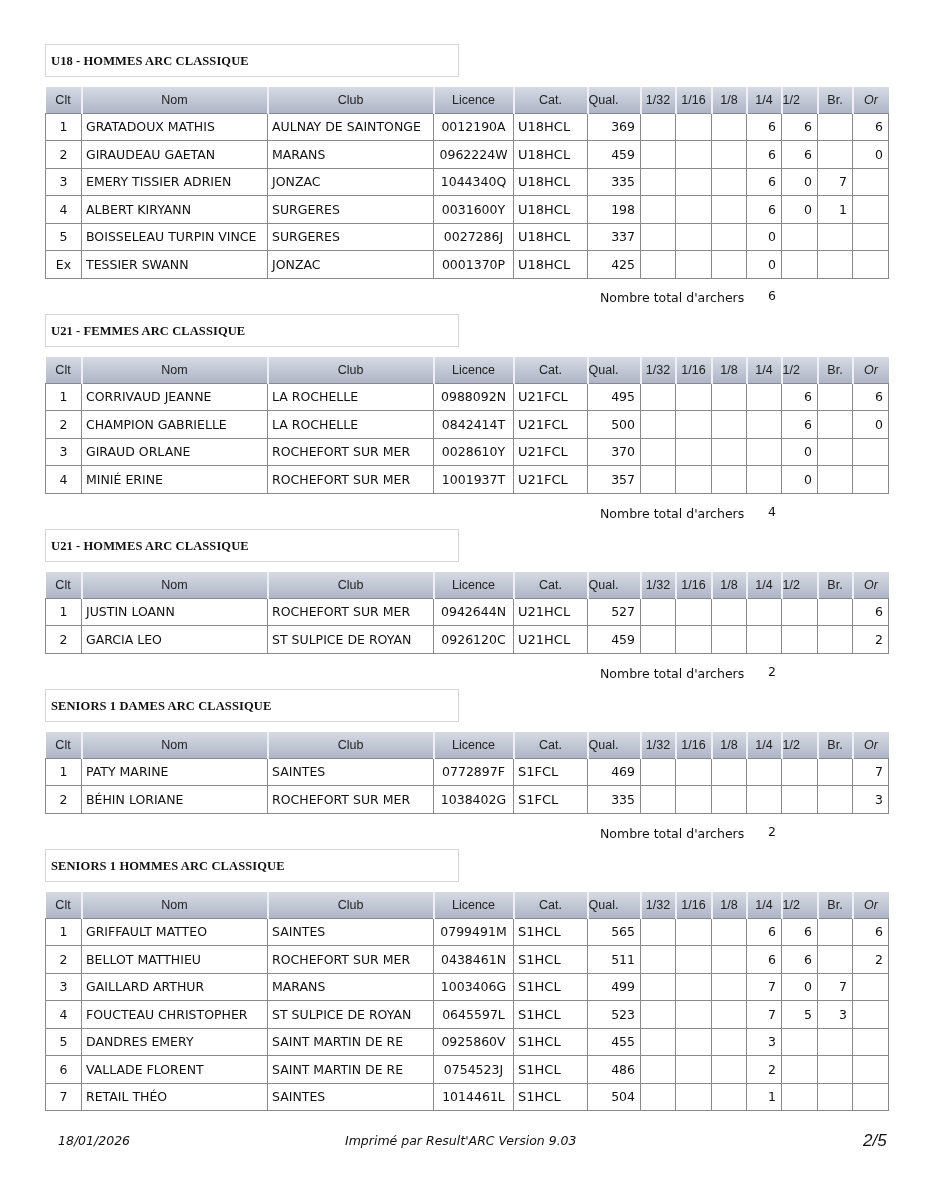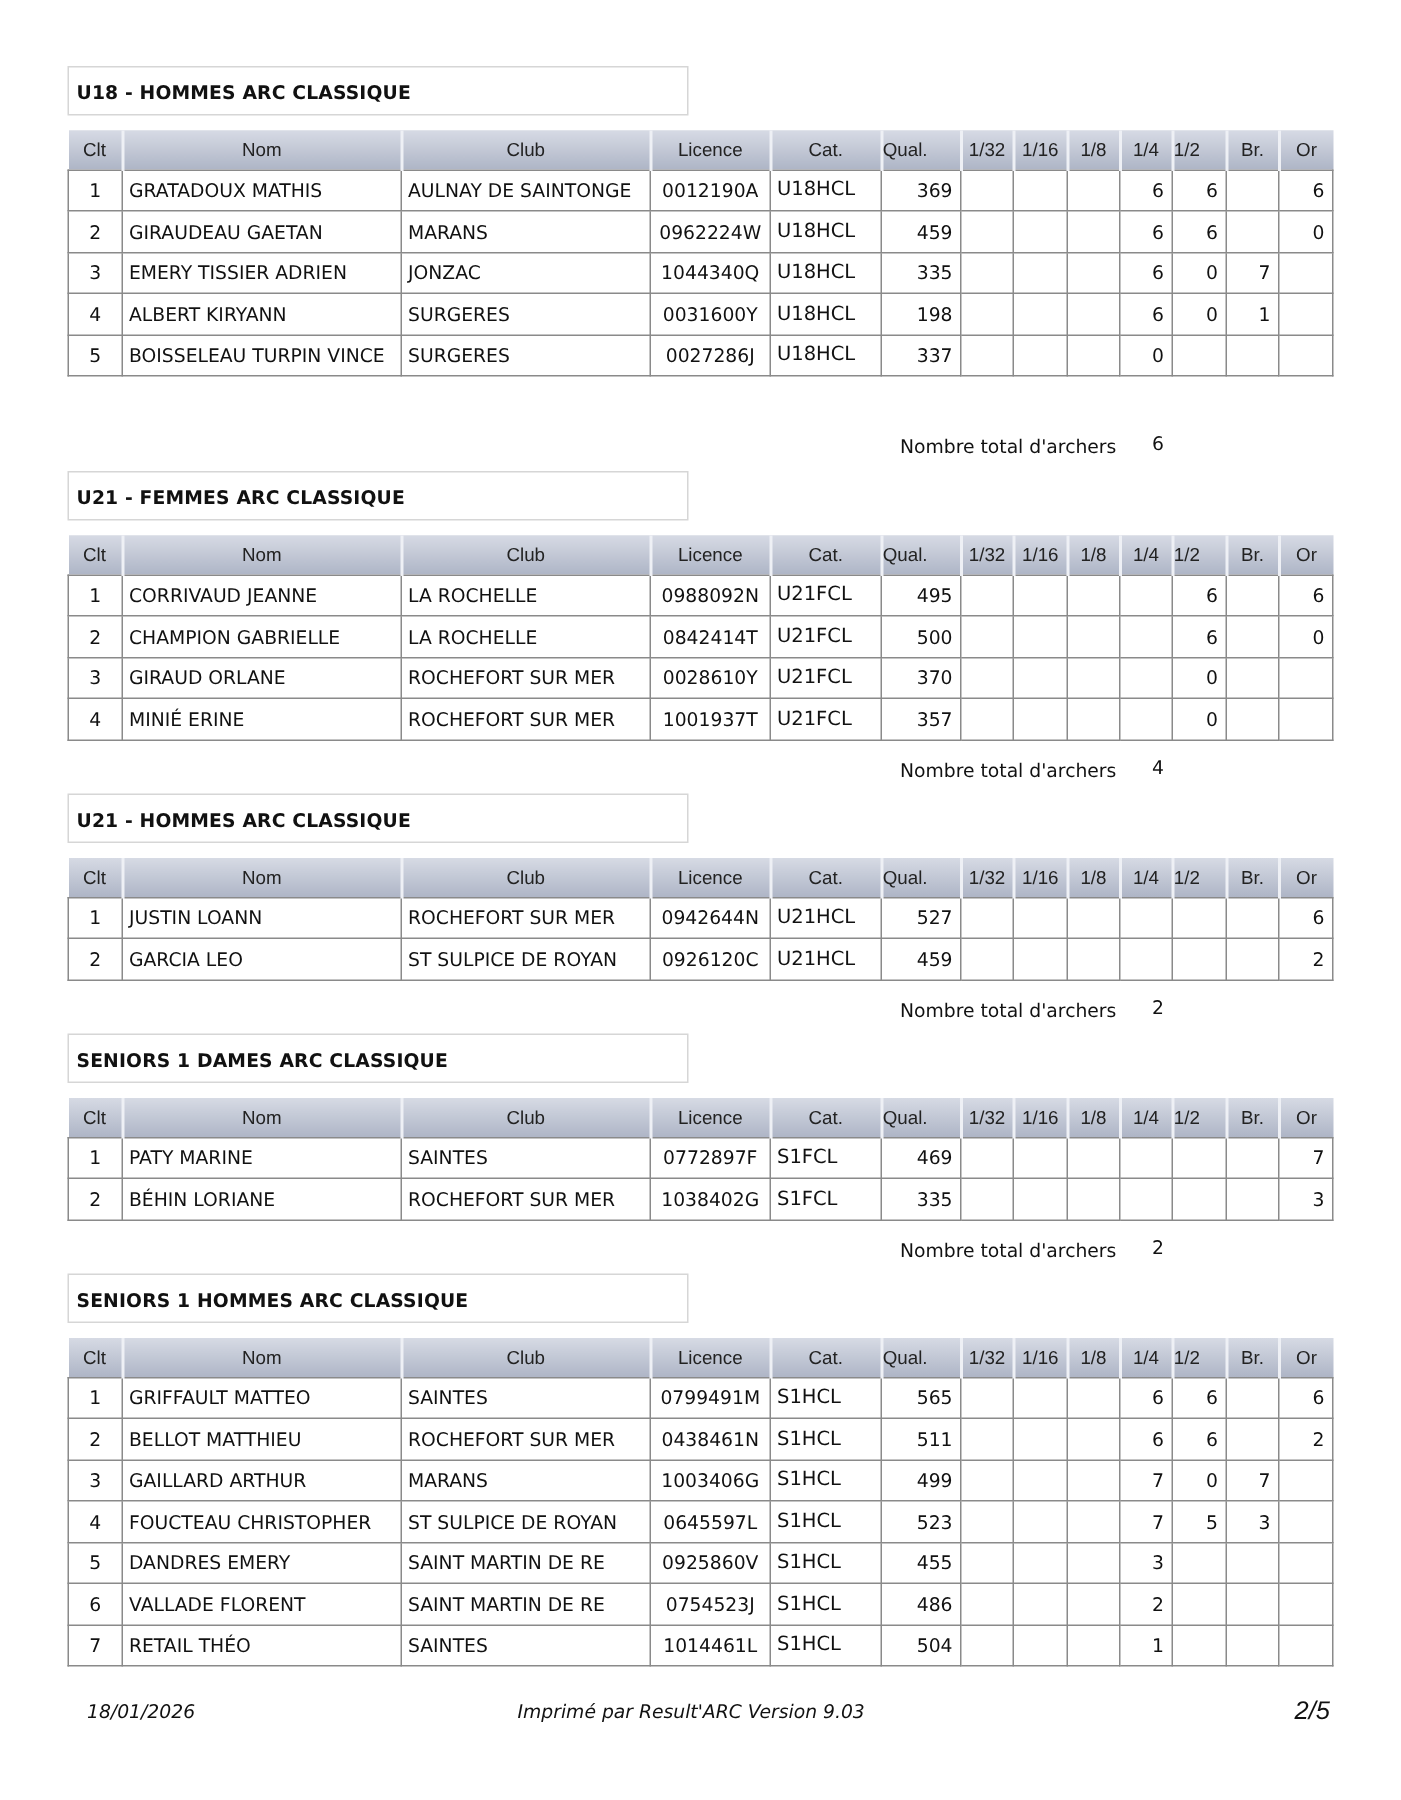--- a/index.html
+++ b/index.html
@@ -1,22 +1,22 @@
 <!DOCTYPE html>
 <html><head>
 <meta charset="utf-8">
 <style>
   html, body { margin: 0; padding: 0; background: #ffffff; }
   body { width: 934px; height: 1200px; position: relative; font-family: "DejaVu Sans", sans-serif; color: #111; overflow: hidden; }
   .section { position: absolute; left: 45px; width: 843px; }
-  .sec-title { position: absolute; left: 0; top: 0; width: 414px; height: 33px; border: 1px solid #d6d6d6; box-sizing: border-box; font-weight: bold; font-size: 12.5px; line-height: 33px; padding-left: 5px; letter-spacing: 0.1px; }
+  .sec-title { position: absolute; left: 0; top: 0; width: 414px; height: 33px; border: 1px solid #d6d6d6; box-sizing: border-box; font-weight: bold; font-size: 12.5px; line-height: 33px; padding-left: 5px; letter-spacing: 0.1px; font-family: Liberation Serif, serif; }
   table.res { position: absolute; left: 0; top: 43px; border-collapse: collapse; table-layout: fixed; width: 843px; }
   table.res th { height: 26px; font-family: "Liberation Sans", sans-serif; font-weight: normal; font-size: 12.5px; color: #222; background: linear-gradient(#d6dae4, #aeb5c6); border-right: 2px solid #eef0f5; padding: 0; text-align: center; box-sizing: border-box; }
   table.res th.right { text-align: left; padding-right: 23px; }
-  table.res th:last-child { border-right: none; }
+  table.res th:last-child { border-right: none; font-style: italic; }
   table.res td { height: 27.5px; border: 1px solid #8a8a8a; font-size: 12.5px; padding: 0 4px; box-sizing: border-box; white-space: nowrap; overflow: hidden; }
   table.res td.c { text-align: center; }
   table.res td.r { text-align: right; padding-right: 5px; }
   table.res td.l { text-align: left; }
   table.res td.cat { font-size: 13px; }
   .total { position: absolute; font-size: 12.5px; }
   .total .lbl { position: absolute; left: 0; top: 0; white-space: nowrap; }
   .total .num { position: absolute; left: 168px; top: -2px; white-space: nowrap; }
   .footer { position: absolute; top: 1133px; font-size: 12.5px; font-style: italic; }
   #footer-date { left: 58px; }
@@ -130,20 +130,35 @@
           <td class="cat">U18HCL</td>
           <td class="r">337</td>
           <td class="r"></td>
           <td class="r"></td>
           <td class="r"></td>
           <td class="r">0</td>
           <td class="r"></td>
           <td class="r"></td>
           <td class="r"></td>
         </tr>
+        <tr>
+          <td class="c">Ex</td>
+          <td class="l">TESSIER SWANN</td>
+          <td class="l">JONZAC</td>
+          <td class="c">0001370P</td>
+          <td class="cat">U18HCL</td>
+          <td class="r">425</td>
+          <td class="r"></td>
+          <td class="r"></td>
+          <td class="r"></td>
+          <td class="r">0</td>
+          <td class="r"></td>
+          <td class="r"></td>
+          <td class="r"></td>
+        </tr>
       </tbody>
     </table>
 </div>
 <div class="total" style="left:600px; top:290px;">
   <span class="lbl">Nombre total d'archers</span>
   <span class="num">6</span>
 </div>
 
 <div class="section" style="top:314px;">
   <div class="sec-title">U21 - FEMMES ARC CLASSIQUE</div>

